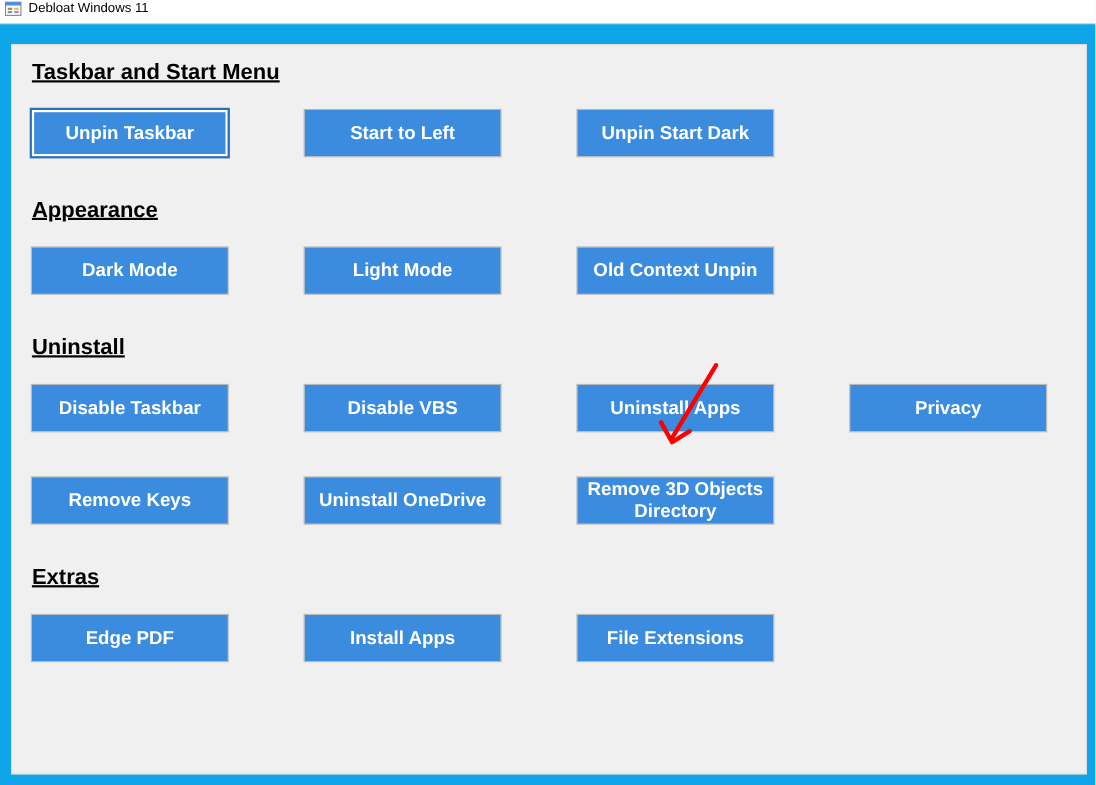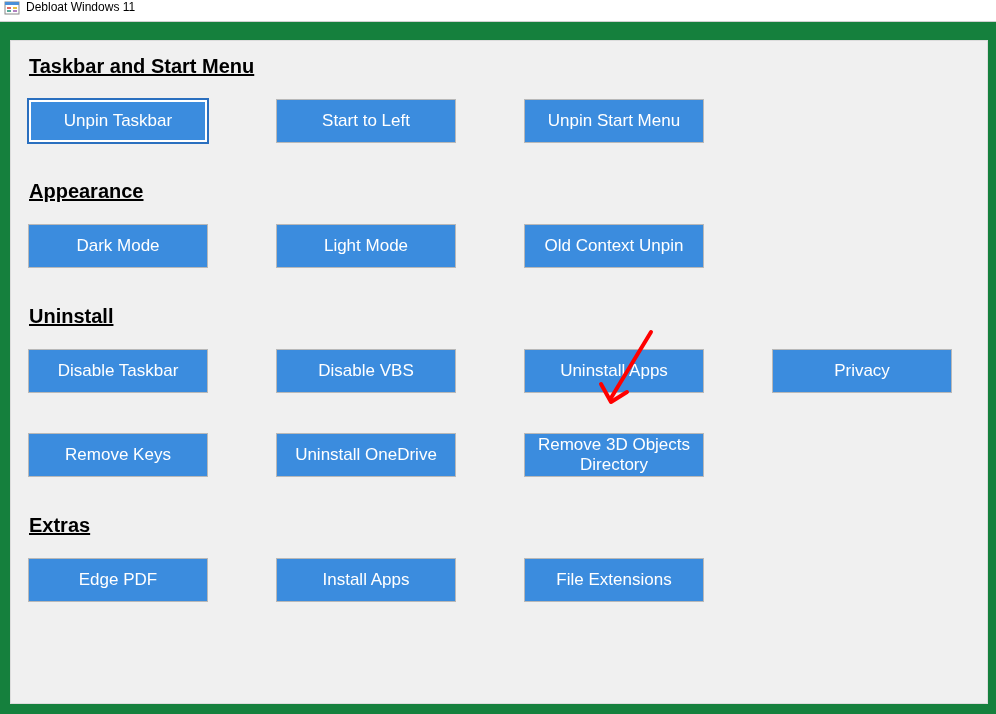--- a/index.html
+++ b/index.html
@@ -26,21 +26,21 @@
     }
     .titlebar-icon {
       width: 16px;
       height: 16px;
       margin-right: 6px;
       display: inline-flex;
       align-items: center;
       justify-content: center;
     }
     .content-area {
-      background: #15803d;
+      background: #0ea5e9;
       height: calc(714px - 22px);
       padding: 18px 8px 10px 10px;
       position: relative;
     }
     .panel {
       border: 1px solid #dcdcdc;
       background: #f0f0f0;
       height: 100%;
       padding: 14px 18px 18px 18px;
       position: relative;
@@ -59,21 +59,21 @@
     }
     .btn-row.tight {
       margin-bottom: 20px;
     }
     .btn {
       background: #3b8cde;
       color: #ffffff;
       border: 2px solid #3b8cde;
       outline: 1px solid #b8b8b8;
       font-size: 17px;
-      font-weight: normal;
+      font-weight: bold;
       width: 178px;
       height: 42px;
       display: flex;
       align-items: center;
       justify-content: center;
       text-align: center;
       line-height: 1.15;
       cursor: pointer;
       padding: 2px 6px;
     }
@@ -103,21 +103,21 @@
   <span>Debloat Windows 11</span>
 </div>
 
 <div class="content-area">
   <div class="panel">
 
     <div class="section-heading">Taskbar and Start Menu</div>
     <div class="btn-row">
       <button class="btn focused">Unpin Taskbar</button>
       <button class="btn">Start to Left</button>
-      <button class="btn">Unpin Start Menu</button>
+      <button class="btn">Unpin Start Dark</button>
     </div>
 
     <div class="section-heading">Appearance</div>
     <div class="btn-row">
       <button class="btn">Dark Mode</button>
       <button class="btn">Light Mode</button>
       <button class="btn">Old Context Unpin</button>
     </div>
 
     <div class="section-heading">Uninstall</div>

